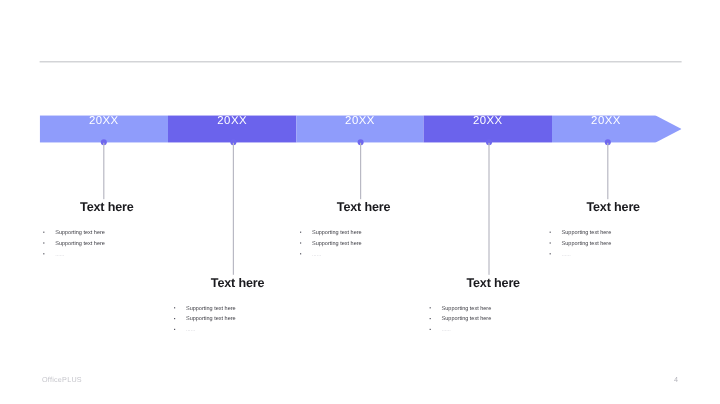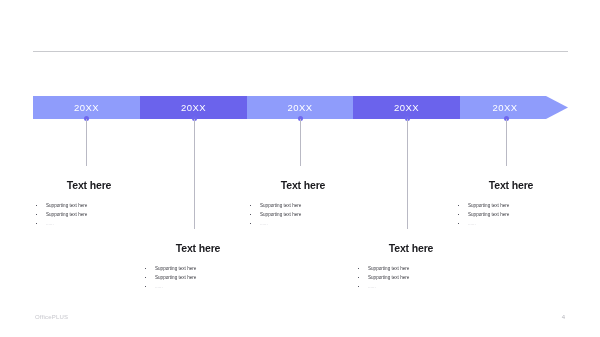--- a/index.html
+++ b/index.html
@@ -45,21 +45,21 @@
     left: 0; top: 0;
     width: 535px;
     height: 23px;
     -webkit-clip-path: polygon(0 0, 513px 0, 535px 11.5px, 513px 23px, 0 23px);
     clip-path: polygon(0 0, 513px 0, 535px 11.5px, 513px 23px, 0 23px);
     display: flex;
   }
   .seg {
     height: 23px;
     display: flex;
-    align-items: center;
+    align-items: flex-start;
     justify-content: center;
     position: relative;
   }
   .seg-1 { width: 107px; }
   .seg-2 { width: 107px; }
   .seg-3 { width: 106px; }
   .seg-4 { width: 107px; }
   .seg-5 { width: 108px; }
   .seg-label {
     color: #ffffff;
@@ -99,21 +99,21 @@
   
   .block {
     position: absolute;
     width: 112px;
   }
   .block-title {
     font-size: 10.5px;
     font-weight: 700;
     color: #1b1b1f;
     letter-spacing: -0.15px;
-    margin: 12px 0 9px 0;
+    margin: 0 0 9px 0;
     text-align: center;
     line-height: 1.1;
   }
   .bullets {
     list-style: none;
     margin: 0;
     padding: 0;
   }
   .bullets li {
     position: relative;

